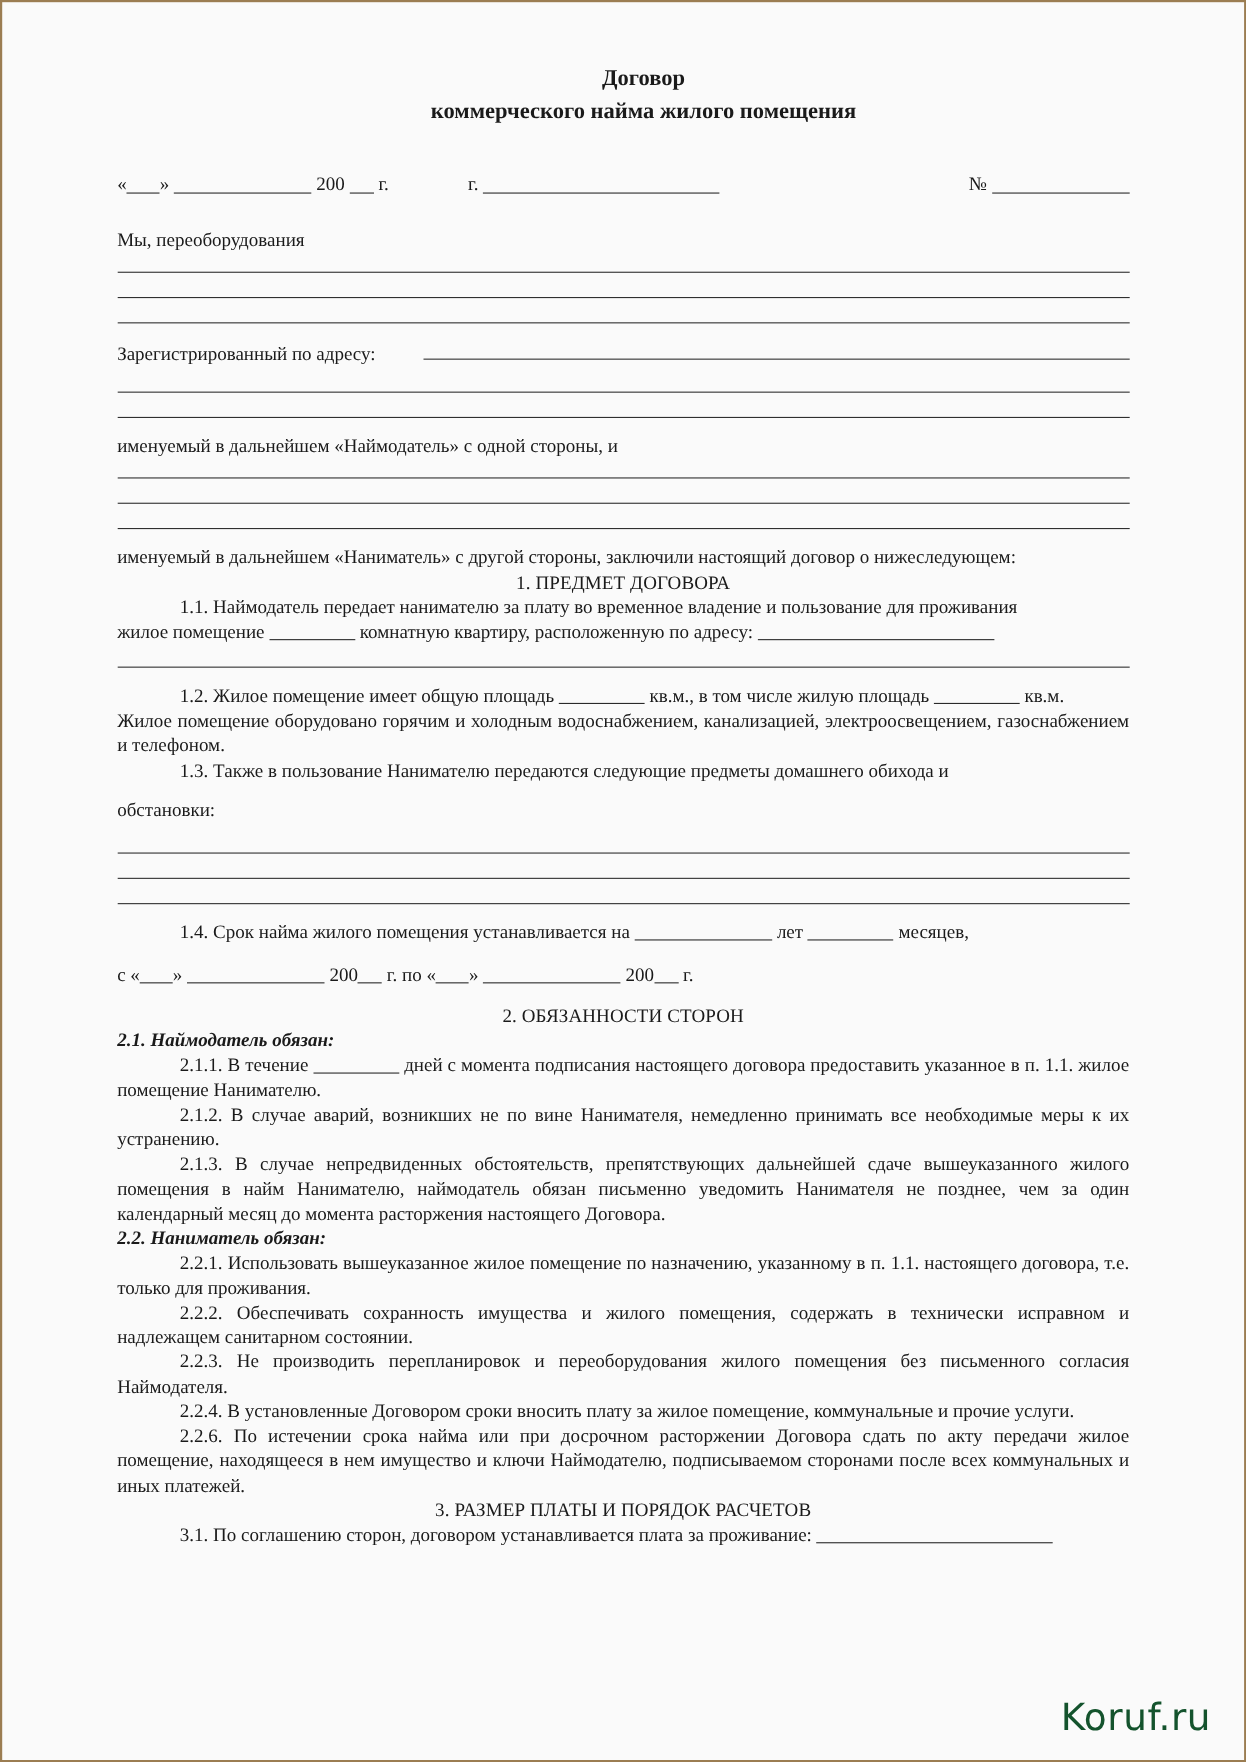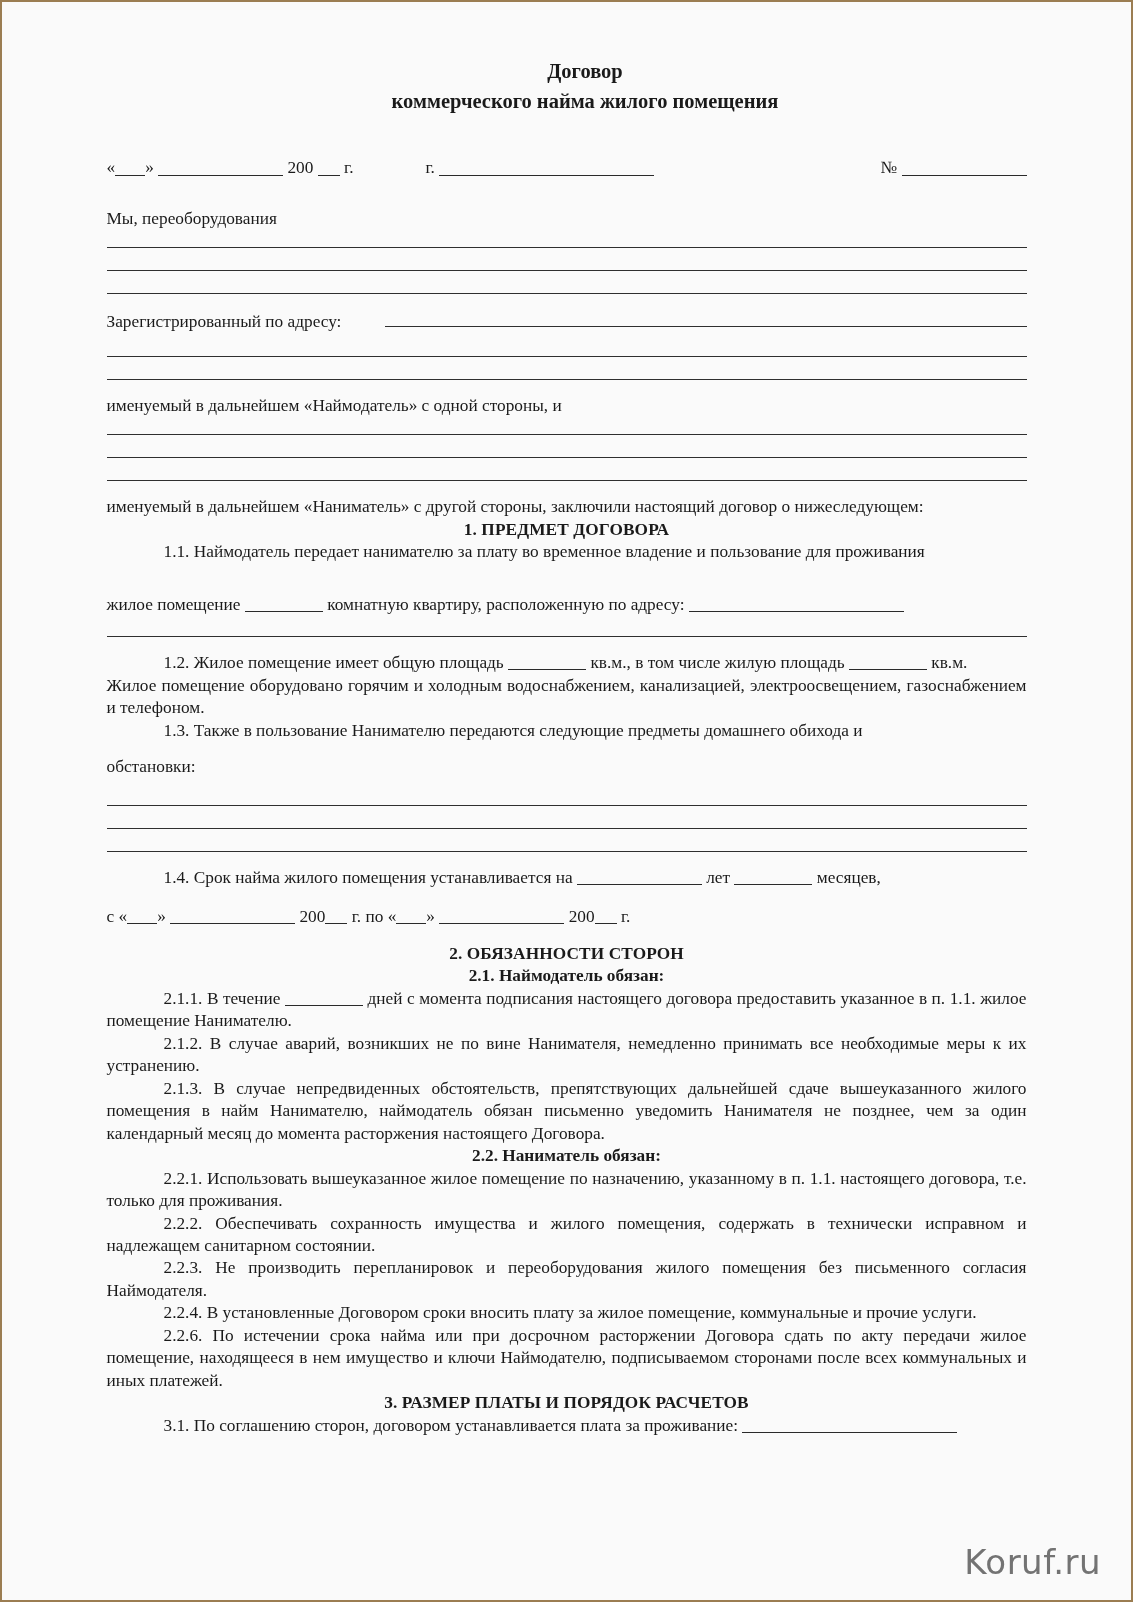--- a/index.html
+++ b/index.html
@@ -95,41 +95,42 @@
   p.para {
     margin: 0;
     text-align: justify;
     text-indent: 57px;
     line-height: 1.30;
   }
   p.flow { margin: 0; text-align: justify; text-indent: 0; line-height: 1.30; }
 
   .sec-head {
     text-align: center;
-    font-weight: bold;
+    font-weight: normal;
     margin: 0;
     font-size: 17.3px;
     letter-spacing: 0.1px;
   }
   .sub-head {
     font-weight: bold;
     margin: 0;
-    text-align: center;
+    text-align: left;
     text-indent: 0;
+    font-style: italic;
   }
   .gap-md { height: 15px; }
 
   
   .watermark {
     position: absolute;
     right: 30px;
     bottom: 18px;
     font-family: "DejaVu Sans", "Liberation Sans", sans-serif;
     font-size: 34px;
-    color: #737373;
+    color: #14532d;
     letter-spacing: 0.5px;
     user-select: none;
   }
 </style>
 </head>
 <body>
 
 <div class="page">
 
   <h1 class="doc-title">
@@ -165,21 +166,21 @@
     <div class="rule"></div>
 
     <div class="gap-md"></div>
 
     <p class="flow">именуемый в дальнейшем «Наниматель» с другой стороны, заключили настоящий договор о нижеследующем:</p>
 
     <p class="sec-head">1. ПРЕДМЕТ ДОГОВОРА</p>
 
     <p class="para">1.1. Наймодатель передает нанимателю за плату во временное владение и пользование для проживания</p>
 
-    <p class="flow" style="margin-top:30px;"><span>жилое помещение</span>&nbsp;<span class="u u-m"></span>&nbsp;<span>комнатную квартиру, расположенную по адресу:</span>&nbsp;<span class="u u-xl"></span></p>
+    <p class="flow" style="margin-top:0;"><span>жилое помещение</span>&nbsp;<span class="u u-m"></span>&nbsp;<span>комнатную квартиру, расположенную по адресу:</span>&nbsp;<span class="u u-xl"></span></p>
 
     <div class="rule tight"></div>
 
     <div class="gap-md"></div>
 
     <p class="para"><span>1.2. Жилое помещение имеет общую площадь</span>&nbsp;<span class="u u-m"></span>&nbsp;<span>кв.м., в том числе жилую площадь</span>&nbsp;<span class="u u-m"></span>&nbsp;<span>кв.м.</span></p>
     <p class="flow">Жилое помещение оборудовано горячим и холодным водоснабжением, канализацией, электроосвещением, газоснабжением и телефоном.</p>
 
     <p class="para">1.3. Также в пользование Нанимателю передаются следующие предметы домашнего обихода и</p>
     <p class="flow" style="margin-top:14px;">обстановки:</p>

